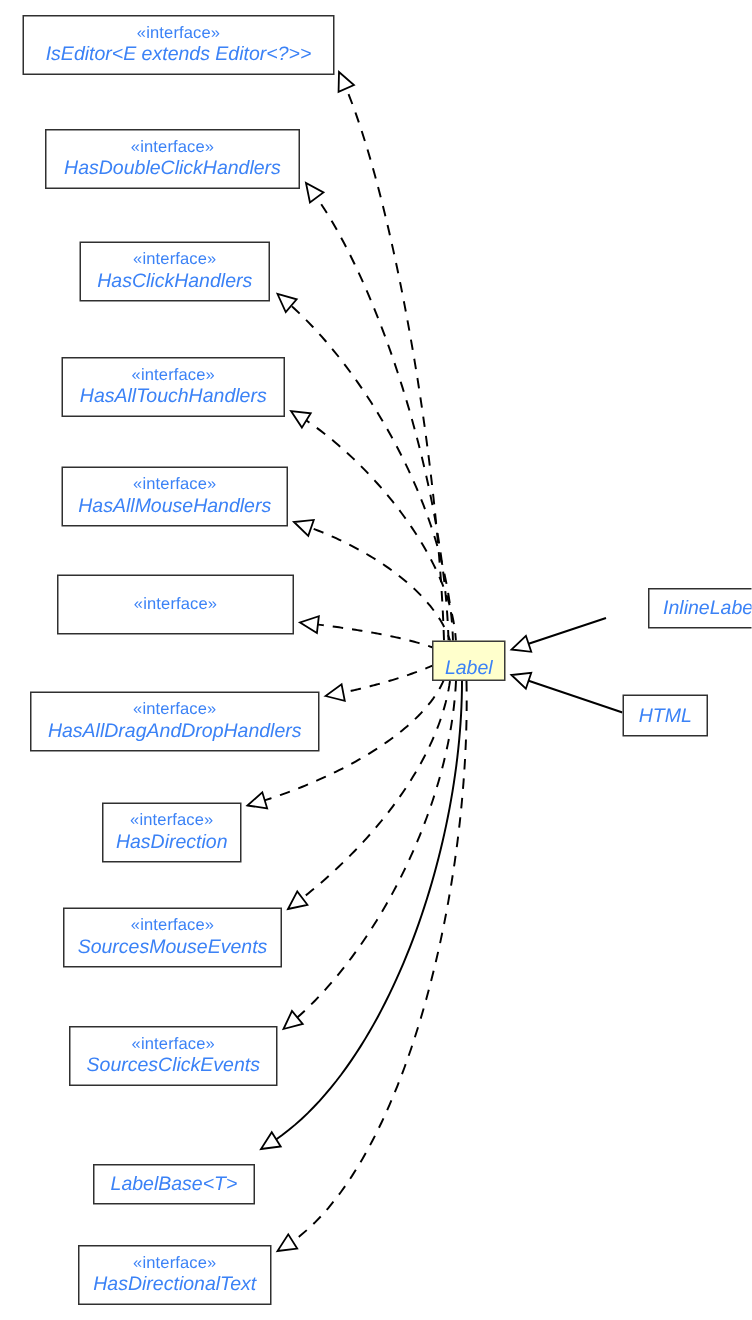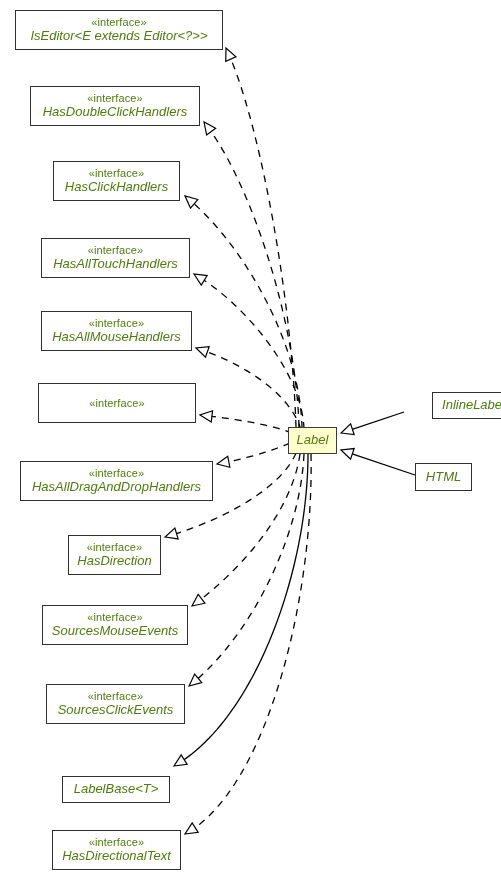--- a/index.html
+++ b/index.html
@@ -26,21 +26,21 @@
     top: 0;
     width: 501px;
     height: 880px;
     pointer-events: none;
   }
   .node {
     position: absolute;
     box-sizing: border-box;
     border: 1px solid #303030;
     background: #ffffff;
-    color: #4d7c0f;
+    color: #3b82f6;
     display: flex;
     flex-direction: column;
     align-items: center;
     justify-content: center;
     text-align: center;
     line-height: 1.13;
     font-size: 12.5px;
     white-space: nowrap;
     z-index: 5;
   }
@@ -51,20 +51,21 @@
   .node .tname {
     font-size: 13px;
     font-style: italic;
   }
   .node.single .tname {
     font-size: 13px;
   }
   .node.highlight {
     background: #ffffcc;
     border: 1px solid #3a3a3a;
+    justify-content: flex-end;
   }
   .node.highlight .tname {
     font-size: 13px;
   }
 </style>
 </head>
 <body>
 
 <div id="diagram">
 

